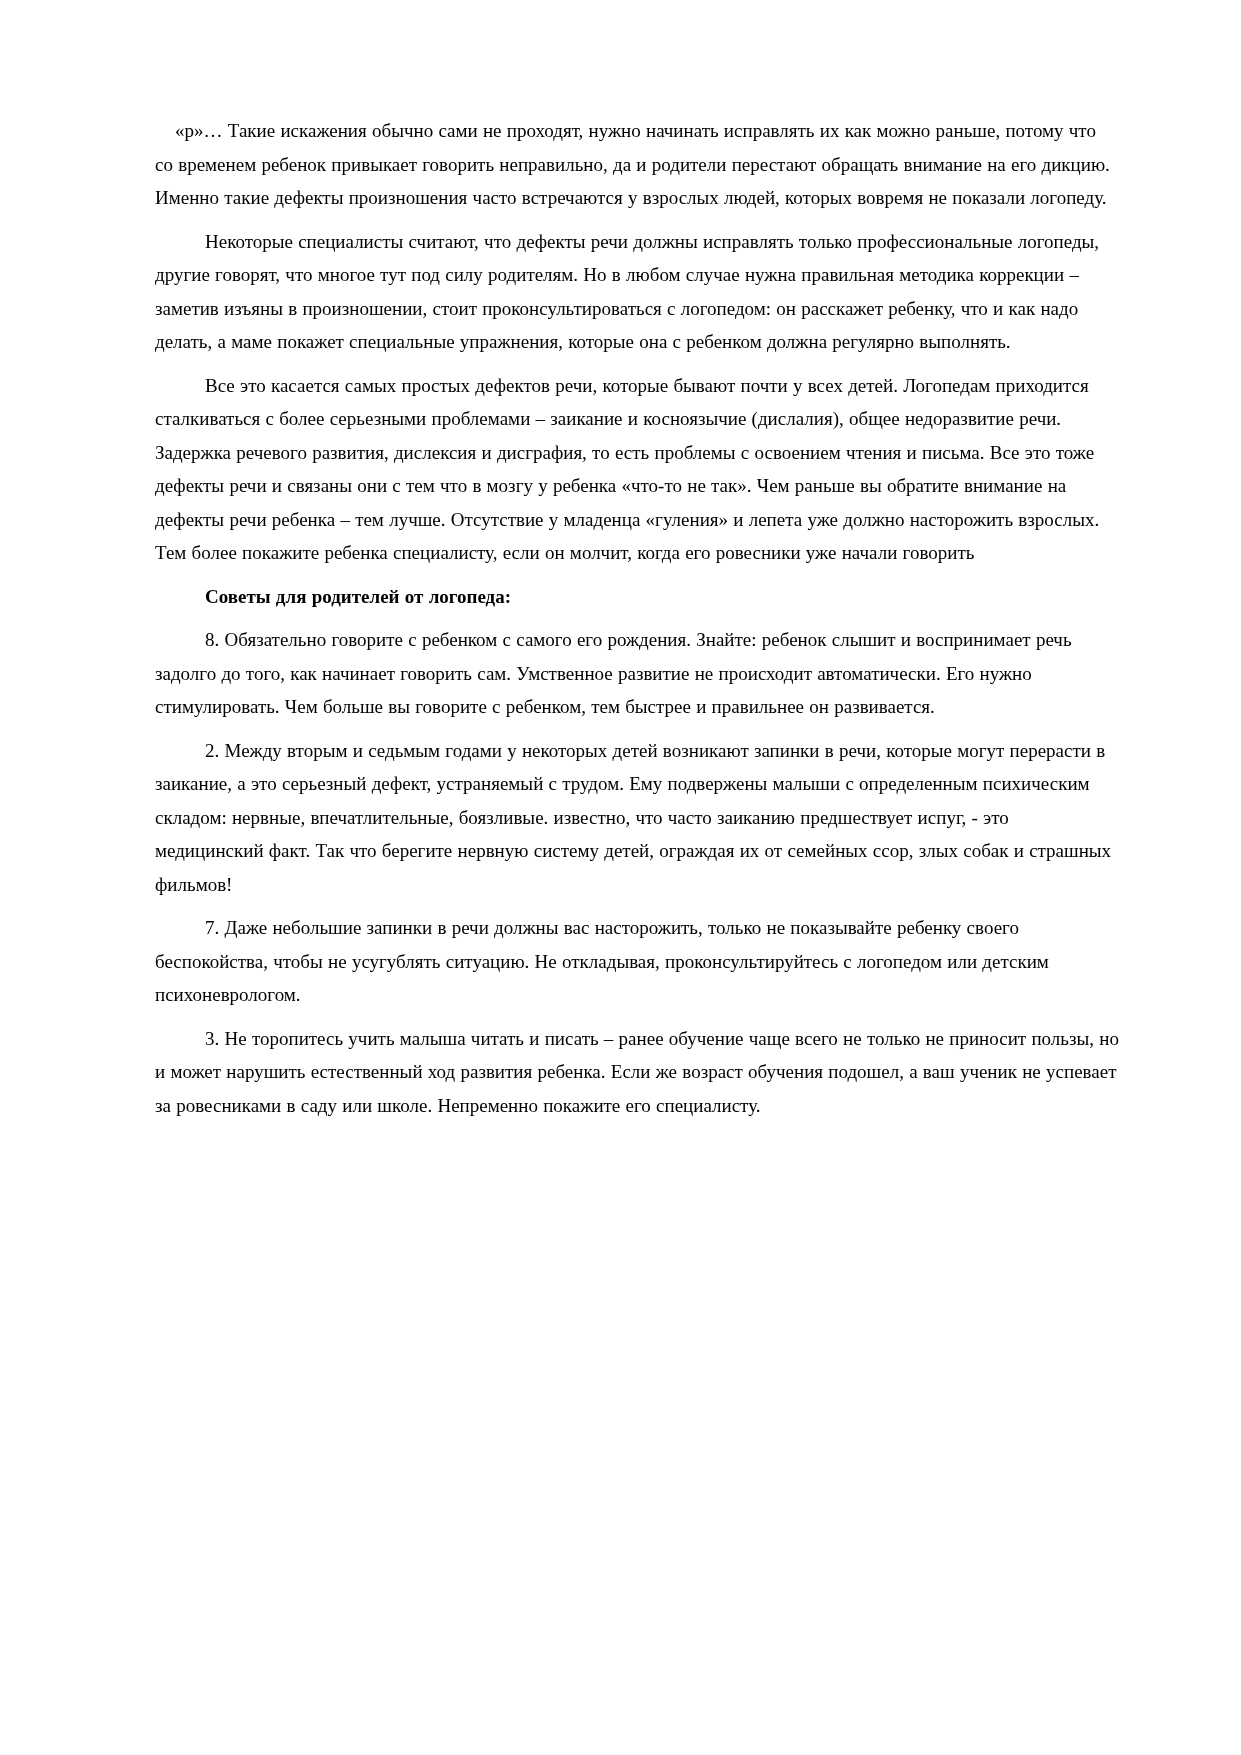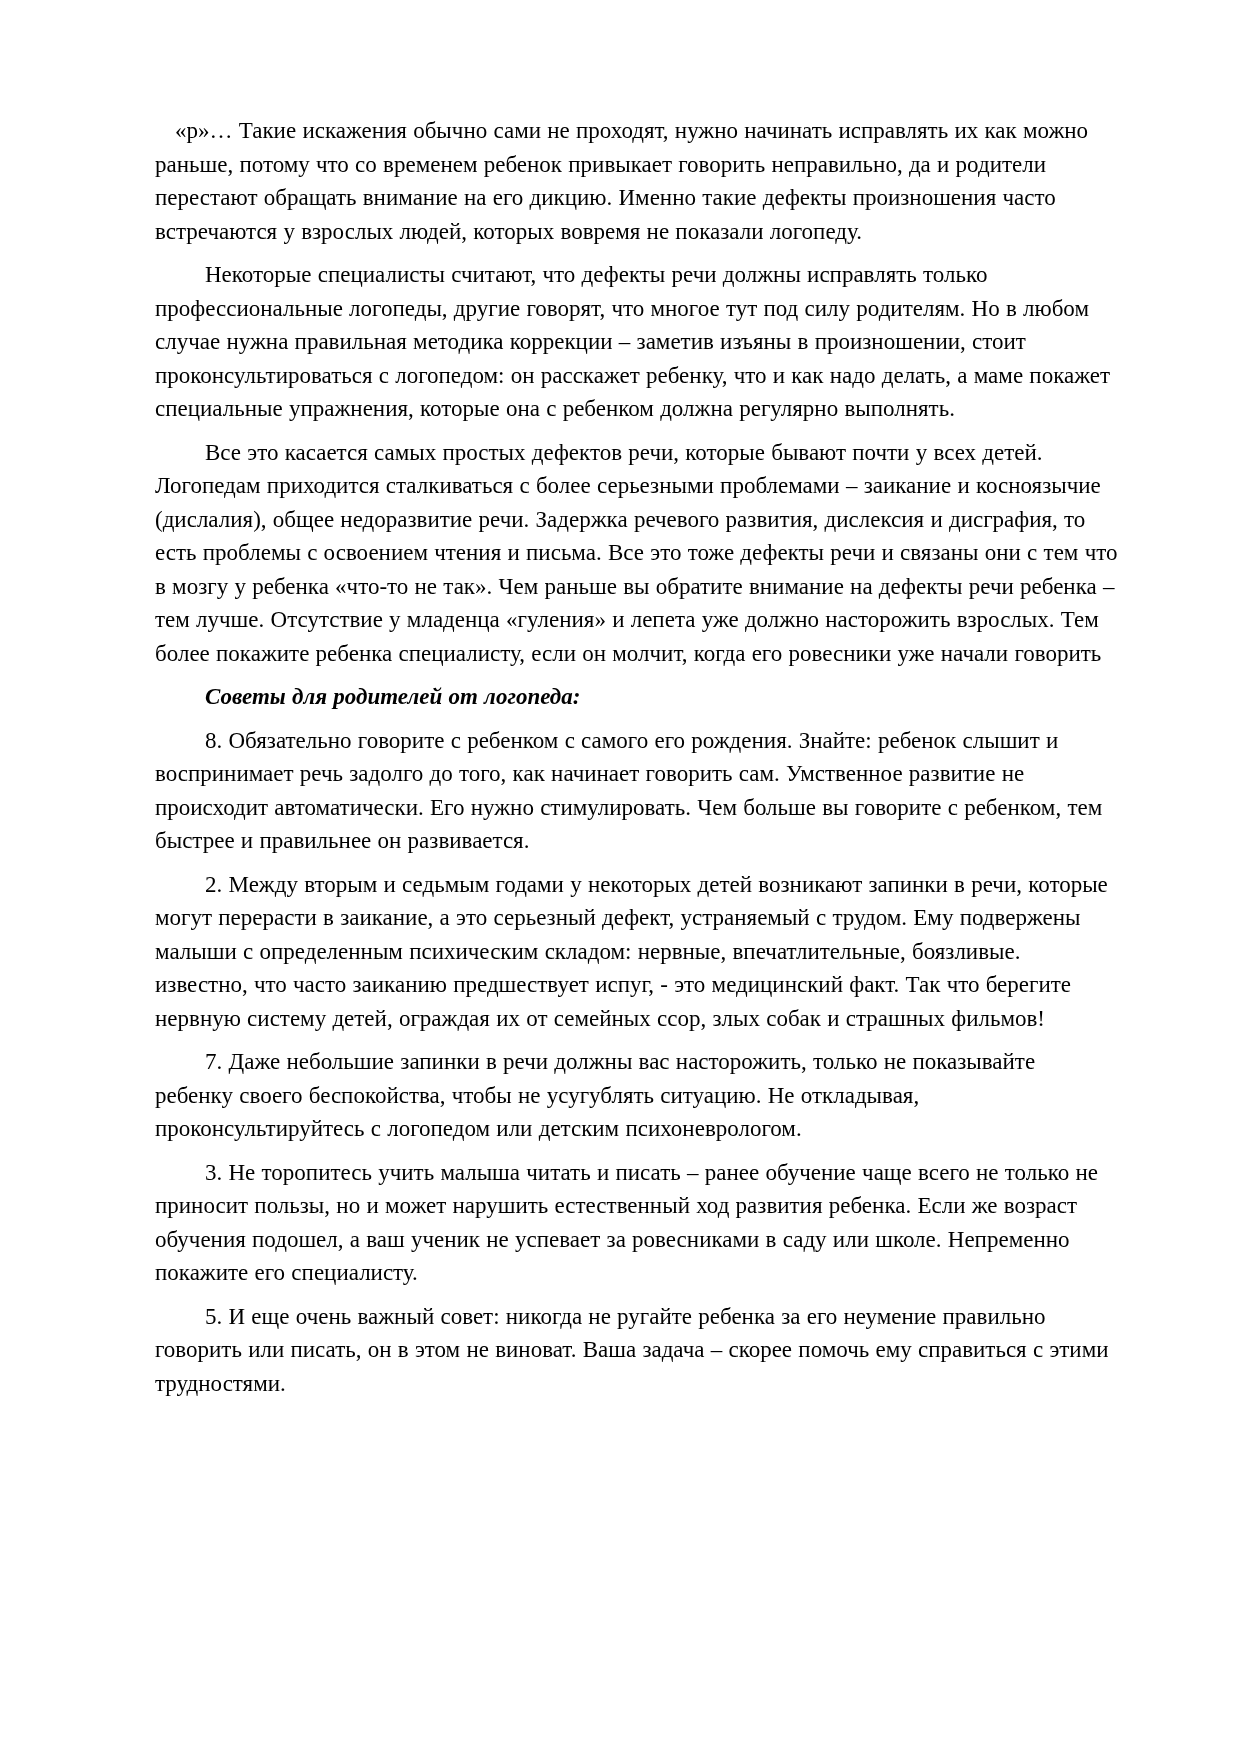--- a/index.html
+++ b/index.html
@@ -16,32 +16,31 @@
   }
   .page {
     box-sizing: border-box;
     width: 1241px;
     height: 1755px;
     padding: 114px 122px 0 155px;
     background: #ffffff;
   }
   .para {
     margin: 0 0 10px 0;
-    font-size: 23px;
+    font-size: 19px;
     line-height: 33.5px;
     text-align: left;
     text-indent: 50px;
     word-spacing: 0.5px;
   }
   .para.continuation {
     text-indent: 20px;
   }
   .para.heading {
     font-weight: bold;
-    font-style: italic;
   }
 </style>
 </head>
 <body>
 
 <div class="page">
   <p class="para continuation">«р»… Такие искажения обычно сами не проходят, нужно начинать исправлять их как можно раньше, потому что со временем ребенок привыкает говорить неправильно, да и родители перестают обращать внимание на его дикцию. Именно такие дефекты произношения часто встречаются у взрослых людей, которых вовремя не показали логопеду.</p>
 
   <p class="para">Некоторые специалисты считают, что дефекты речи должны исправлять только профессиональные логопеды, другие говорят, что многое тут под силу родителям. Но в любом случае нужна правильная методика коррекции – заметив изъяны в произношении, стоит проконсультироваться с логопедом: он расскажет ребенку, что и как надо делать, а маме покажет специальные упражнения, которые она с ребенком должна регулярно выполнять.</p>
 
@@ -50,14 +49,13 @@
   <p class="para heading">Советы для родителей от логопеда:</p>
 
   <p class="para">8. Обязательно говорите с ребенком с самого его рождения. Знайте: ребенок слышит и воспринимает речь задолго до того, как начинает говорить сам. Умственное развитие не происходит автоматически. Его нужно стимулировать. Чем больше вы говорите с ребенком, тем быстрее и правильнее он развивается.</p>
 
   <p class="para">2. Между вторым и седьмым годами у некоторых детей возникают запинки в речи, которые могут перерасти в заикание, а это серьезный дефект, устраняемый с трудом. Ему подвержены малыши с определенным психическим складом: нервные, впечатлительные, боязливые. известно, что часто заиканию предшествует испуг, - это медицинский факт. Так что берегите нервную систему детей, ограждая их от семейных ссор, злых собак и страшных фильмов!</p>
 
   <p class="para">7. Даже небольшие запинки в речи должны вас насторожить, только не показывайте ребенку своего беспокойства, чтобы не усугублять ситуацию. Не откладывая, проконсультируйтесь с логопедом или детским психоневрологом.</p>
 
   <p class="para">3. Не торопитесь учить малыша читать и писать – ранее обучение чаще всего не только не приносит пользы, но и может нарушить естественный ход развития ребенка. Если же возраст обучения подошел, а ваш ученик не успевает за ровесниками в саду или школе. Непременно покажите его специалисту.</p>
 
-  <p class="para">5. И еще очень важный совет: никогда не ругайте ребенка за его неумение правильно говорить или писать, он в этом не виноват. Ваша задача – скорее помочь ему справиться с этими трудностями.</p>
 </div>
 
 </body></html>

